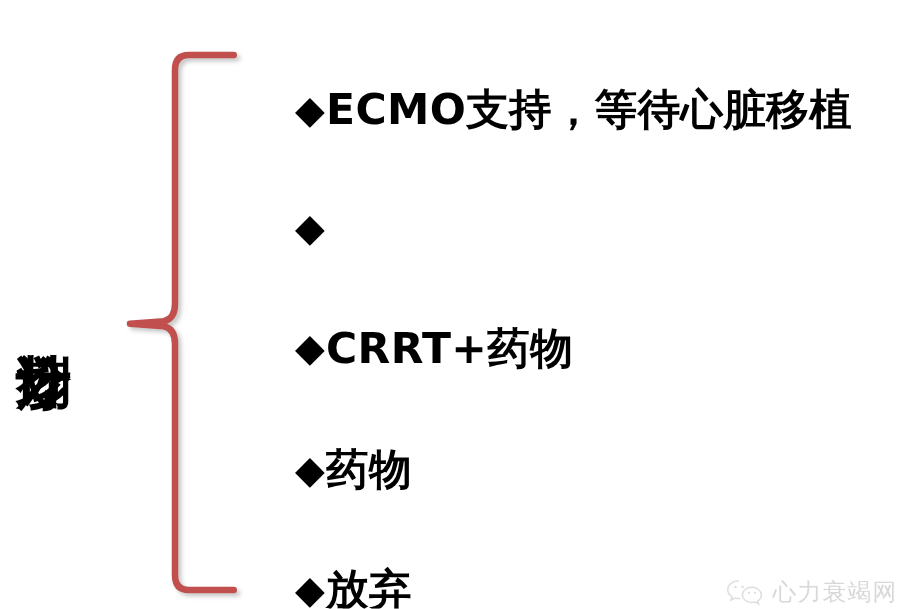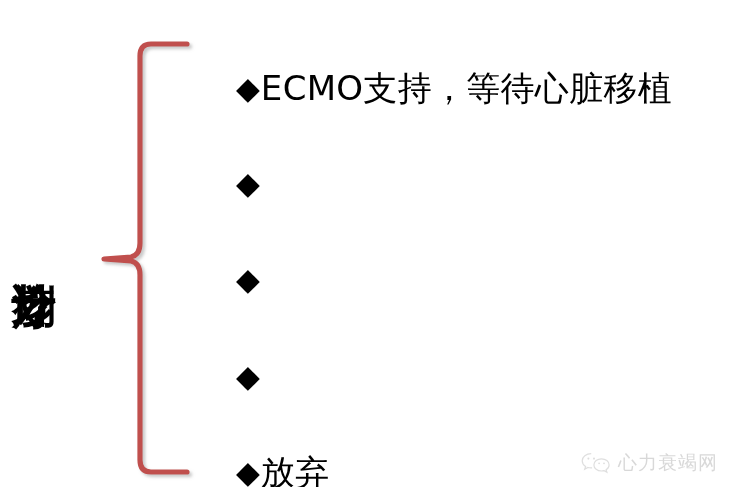--- a/index.html
+++ b/index.html
@@ -75,32 +75,33 @@
     font-size: 31px;
     line-height: 1;
     color: #000000;
     margin-right: 1px;
   }
   .plan-item .plan-text {
     font-size: 34px;
     line-height: 1;
     color: #000000;
     letter-spacing: 0.3px;
+    font-weight: bold;
   }
   .row-0 { top: 30px; }
   .row-1 { top: 125px; }
   .row-2 { top: 221px; }
   .row-3 { top: 318px; }
   .row-4 { top: 414px; }
 
   
   #watermark {
     position: absolute;
     right: 12px;
-    bottom: 11px;
+    bottom: 0;
     display: flex;
     align-items: center;
     gap: 7px;
     opacity: 0.55;
   }
   #watermark .wm-text {
     font-size: 19px;
     color: #b9b9b9;
     letter-spacing: 1px;
     white-space: nowrap;
@@ -141,24 +142,26 @@
       <span class="bullet">◆</span>
       <span class="plan-text">ECMO支持，等待心脏移植</span>
     </div>
 
     <div class="plan-item row-1">
       <span class="bullet">◆</span>
     </div>
 
     <div class="plan-item row-2">
       <span class="bullet">◆</span>
+      <span class="plan-text">CRRT+药物</span>
     </div>
 
     <div class="plan-item row-3">
       <span class="bullet">◆</span>
+      <span class="plan-text">药物</span>
     </div>
 
     <div class="plan-item row-4">
       <span class="bullet">◆</span>
       <span class="plan-text">放弃</span>
     </div>
 
   </div>
 
   <div id="watermark">

